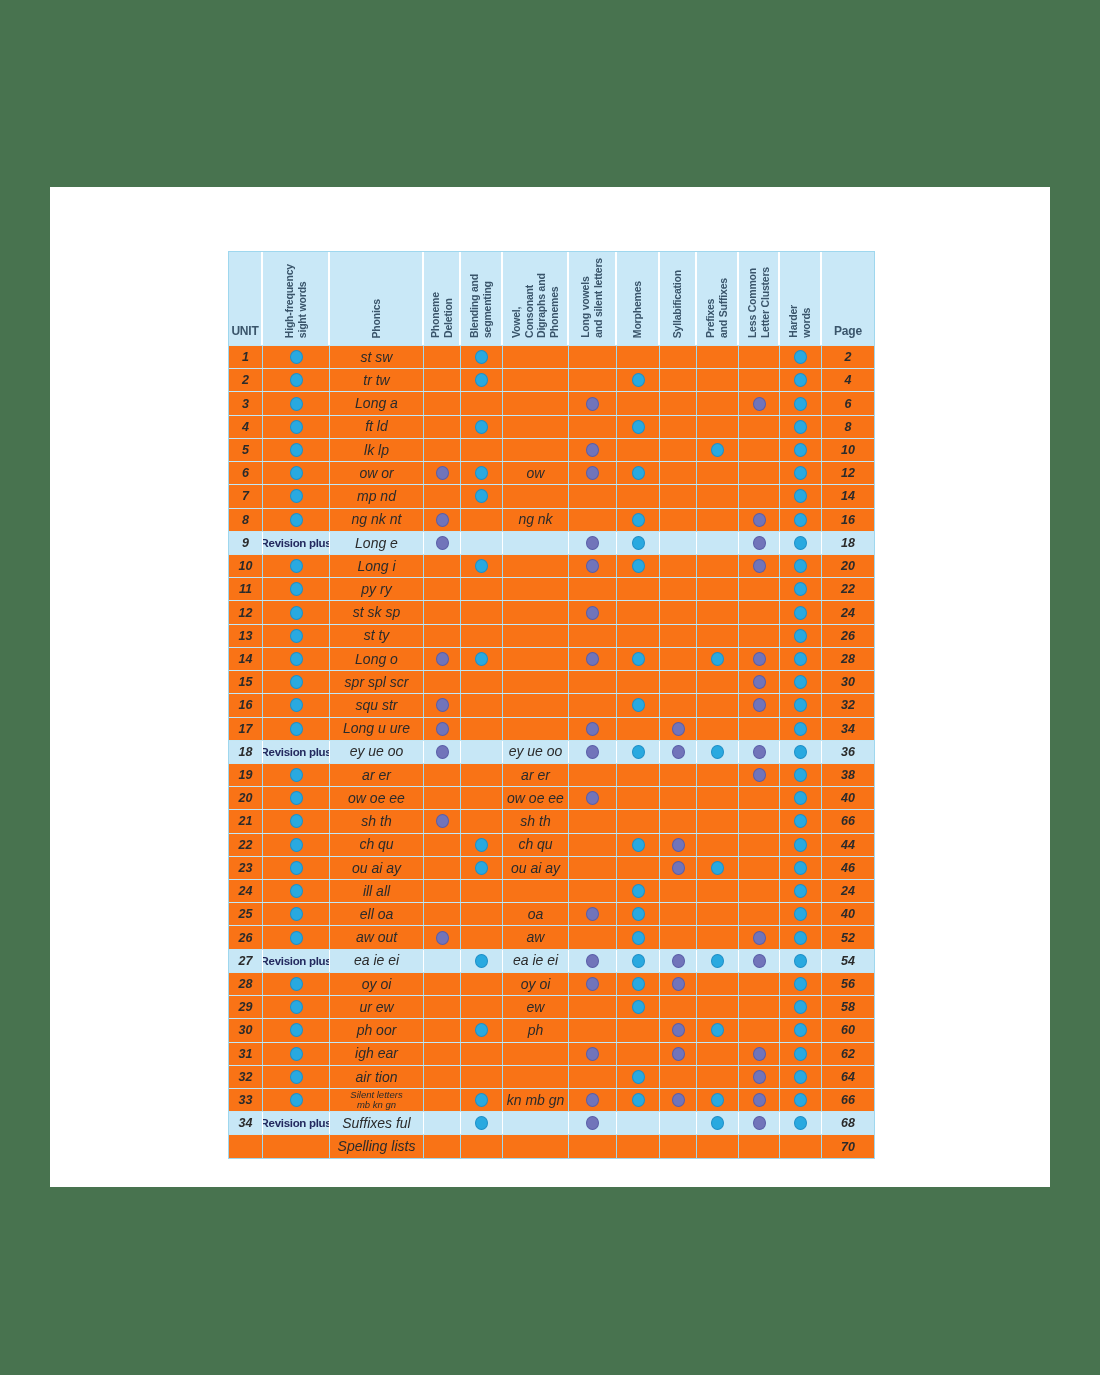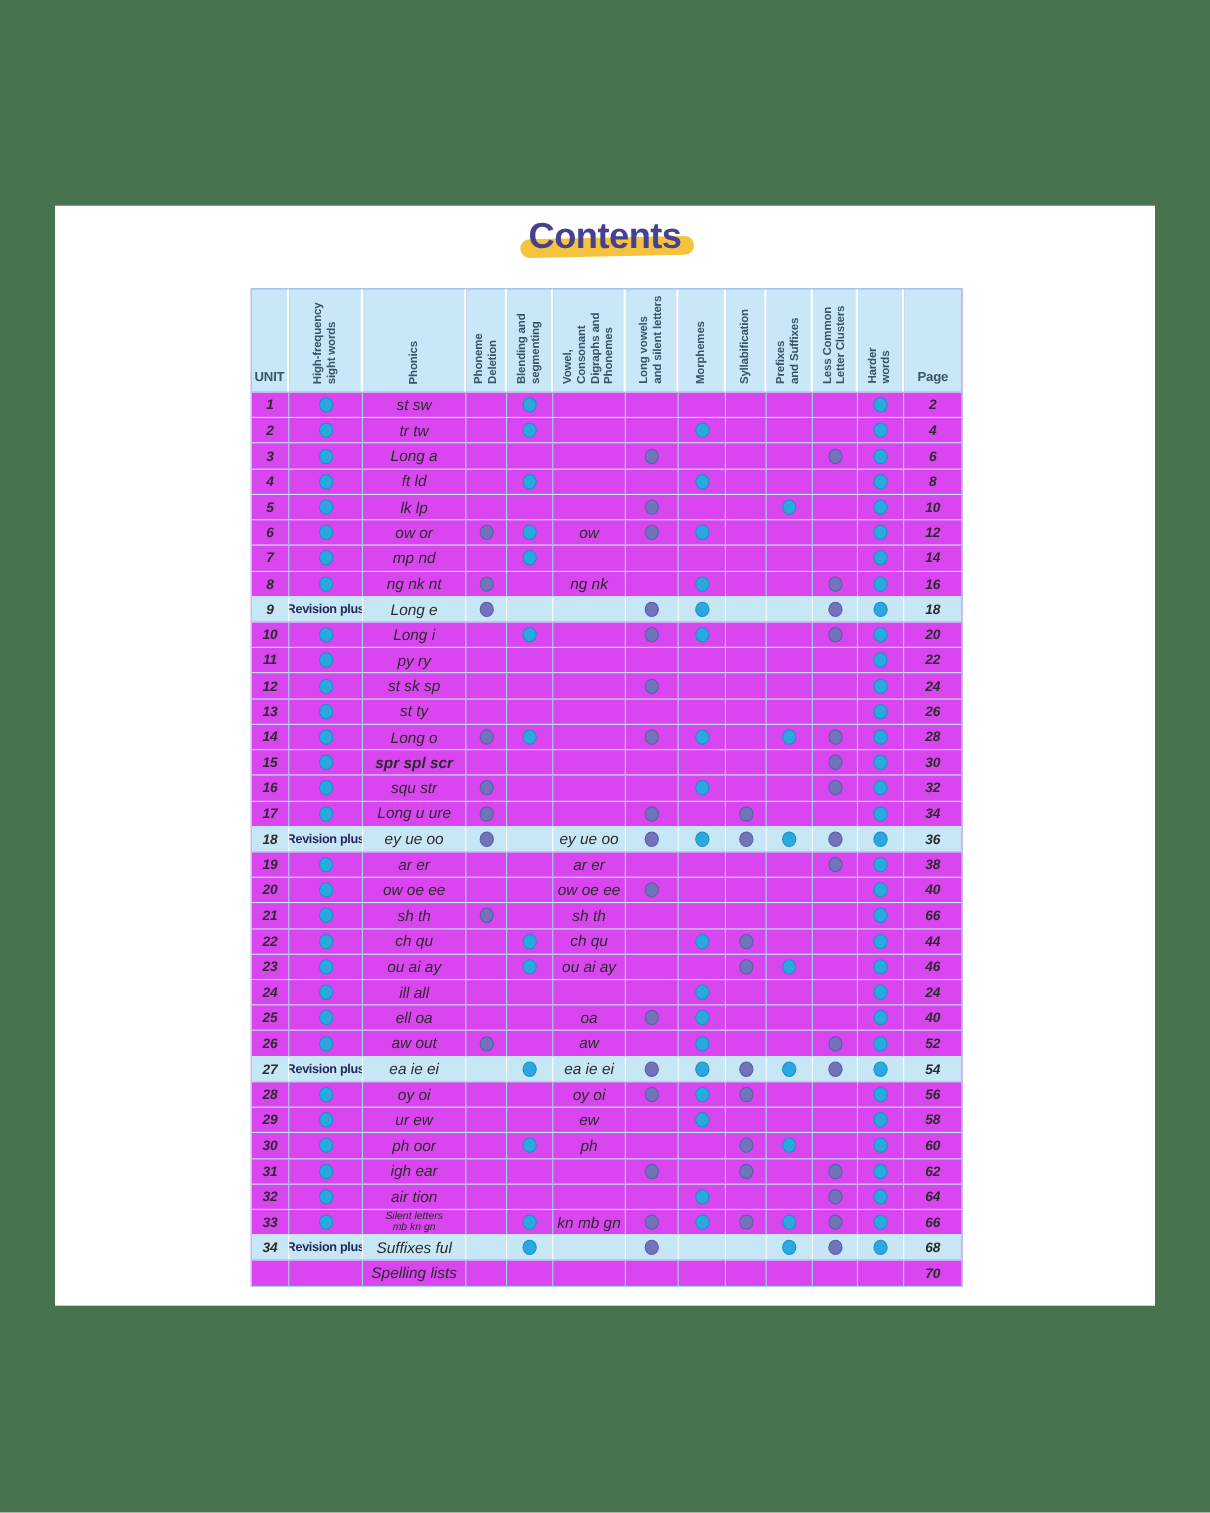--- a/index.html
+++ b/index.html
@@ -11,21 +11,21 @@
   html,body{margin:0;padding:0;}
   body{width:1100px;height:1375px;background:var(--canvas-bg);position:relative;
        font-family:"Liberation Sans",sans-serif;overflow:hidden;}
   .page{position:absolute;left:50px;top:187px;width:1000px;height:1000px;background:var(--page-bg);}
   .title-wrap{position:absolute;top:10px;left:0;width:1000px;display:flex;justify-content:center;}
   .title-inner{position:relative;}
   .swoosh{position:absolute;left:-8px;right:-11px;bottom:-3px;height:17px;
           background:var(--swoosh);border-radius:10px;transform:rotate(-1.2deg);}
   .title{position:relative;font-size:33px;font-weight:bold;color:var(--title-color);
          letter-spacing:-0.5px;line-height:1;}
-  .ctable{position:absolute;left:178px;top:75px;border:1px solid var(--grid-v);background:#d946ef;}
+  .ctable{position:absolute;left:178px;top:64px;border:1px solid var(--grid-v);background:#f97316;}
   .thead{display:flex;height:93px;}
   .hcell{box-sizing:border-box;border-right:2px solid #fff;background:var(--header-bg);
          display:flex;align-items:flex-end;justify-content:center;padding-bottom:7px;flex:none;}
   .hcell:last-child{border-right:none;}
   .hlabel{white-space:pre-line;color:var(--header-text);font-size:10.5px;line-height:1.2;
           font-weight:600;letter-spacing:-0.2px;text-align:center;}
   .hcell.rot .hlabel{writing-mode:vertical-rl;transform:rotate(180deg);text-align:left;}
   .hcell.flat .hlabel{font-size:12px;font-weight:bold;}
   .trow{display:flex;height:22.23px;border-top:1px solid var(--grid-h);}
   .trow.revision{background:var(--revision-bg);}
@@ -40,26 +40,20 @@
   .ph{font-style:italic;font-size:14px;color:var(--body-text);white-space:pre-line;
       text-align:center;line-height:1.05;}
   .ph.small{font-size:9.5px;}
   .revlabel{font-weight:bold;font-size:11.5px;color:var(--revision-text);letter-spacing:-0.3px;
             white-space:nowrap;}
 </style>
 </head>
 <body>
 
 <div class="page">
-  <div class="title-wrap">
-    <div class="title-inner">
-      <div class="swoosh"></div>
-      <div class="title">Contents</div>
-    </div>
-  </div>
   <div class="ctable">
     <div class="thead">
         <div class="hcell flat" style="width: 34px;">
           <span class="hlabel">UNIT</span>
         </div>
         <div class="hcell rot" style="width: 67px;">
           <span class="hlabel">High-frequency
 sight words</span>
         </div>
         <div class="hcell rot" style="width: 94px;">
@@ -522,21 +516,21 @@
             <span class="num">28</span>
           </div>
         </div>
         <div class="trow">
           <div class="cell col-unit" style="width: 34px;">
             <span class="num">15</span>
           </div>
           <div class="cell col-hf" style="width: 67px;">
             <span class="dot blue"></span>
           </div>
-          <div class="cell col-phonics" style="width: 94px; font-weight: bold;">
+          <div class="cell col-phonics" style="width: 94px;">
             <span class="ph">spr spl scr</span>
           </div>
           <div class="cell col-pd" style="width: 37px;"></div>
           <div class="cell col-bs" style="width: 42px;"></div>
           <div class="cell col-vc" style="width: 66px;"></div>
           <div class="cell col-lv" style="width: 48px;"></div>
           <div class="cell col-mo" style="width: 43px;"></div>
           <div class="cell col-sy" style="width: 37px;"></div>
           <div class="cell col-ps" style="width: 42px;"></div>
           <div class="cell col-lc" style="width: 41px;">

